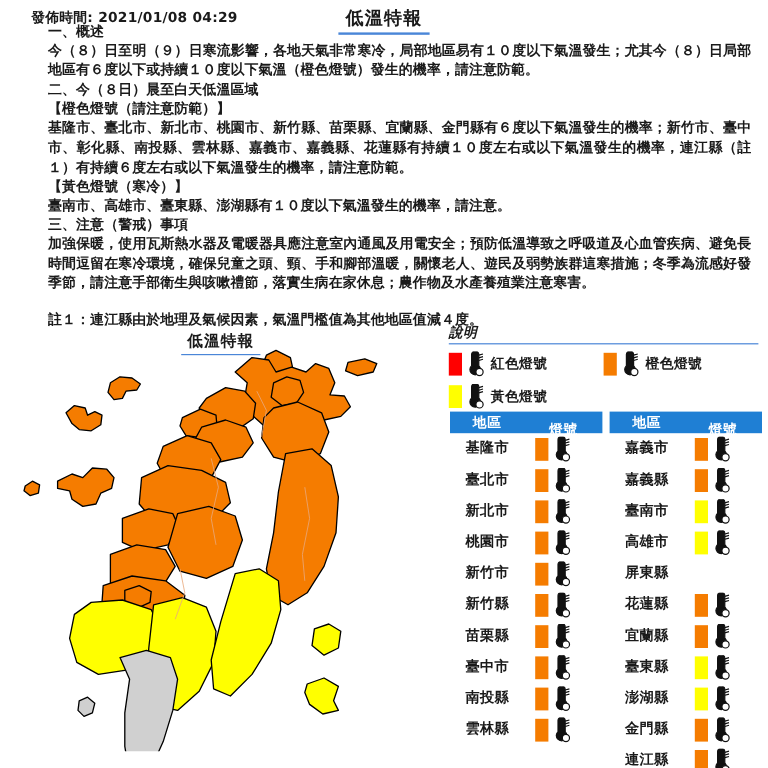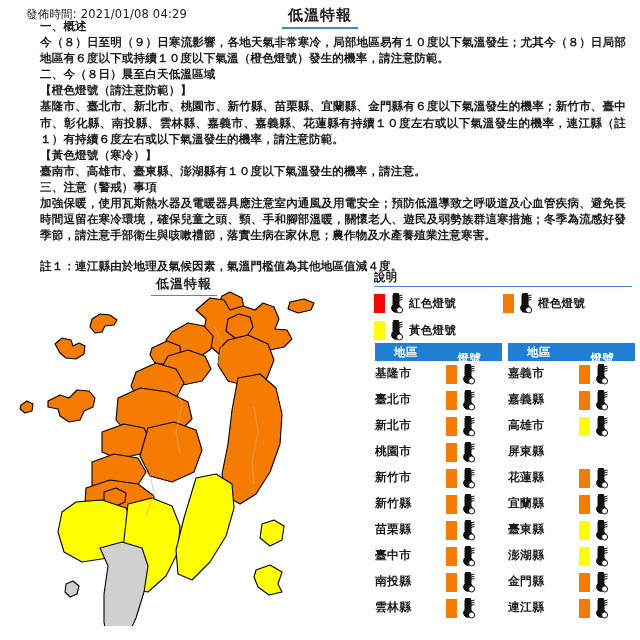--- a/index.html
+++ b/index.html
@@ -17,21 +17,21 @@
     color: #1a1a1a;
     -webkit-font-smoothing: antialiased;
   }
 
   
   #issue-time {
     position: absolute;
     left: 26px;
     top: 7px;
     font-size: 11.5px;
-    font-weight: normal;
+    font-weight: bold;
     letter-spacing: 0.2px;
     white-space: nowrap;
     text-align: center;
   }
   #main-title {
     position: absolute;
     left: 0;
     top: 6px;
     width: 640px;
     text-align: center;
@@ -103,20 +103,21 @@
     left: 374px;
     top: 270px;
     width: 258px;
   }
   #legend-title {
     font-size: 11.5px;
     font-weight: bold;
     padding-bottom: 1px;
     border-bottom: 1.8px solid #4a86d8;
     letter-spacing: 0.3px;
+    font-style: italic;
   }
   .legend-row {
     display: flex;
     margin-top: 6px;
   }
   .legend-item {
     display: flex;
     align-items: center;
     width: 129px;
     text-align: right;
@@ -157,21 +158,21 @@
   .rt-head .c-area  { width: 62px; text-align: center; }
   .rt-head .c-light { width: 65px; text-align: center; margin-top: 12px; }
 
   .rt-row {
     height: 26px;
     display: flex;
     align-items: center;
   }
   .rt-row .c-area {
     width: 62px;
-    text-align: left;
+    text-align: center;
     font-size: 11.8px;
     font-weight: bold;
     letter-spacing: 0.3px;
     white-space: nowrap;
   }
   .rt-row .c-light {
     width: 65px;
     display: flex;
     align-items: center;
     padding-left: 9px;
@@ -460,20 +461,32 @@
           <div class="sw" style="background: rgb(245, 124, 0);"></div>
           <svg class="thermo" width="19" height="21" viewBox="0 0 19 21">
             <path d="M7 2.5 a3 3 0 0 1 6 0 v9.2 a4.4 4.4 0 1 1 -6 0 z" fill="#111" stroke="#111" stroke-width="1"></path>
             <circle cx="10" cy="15.6" r="3.2" fill="#111"></circle>
             <circle cx="13.6" cy="17" r="3" fill="#fff" stroke="#111" stroke-width="1"></circle>
             <path d="M13 3 l3.5 -1 M13 5.2 l3.5 -1 M13 7.4 l3.5 -1" stroke="#111" stroke-width="1" fill="none"></path>
           </svg>
         </div>
       </div>
       <div class="rt-row">
+        <div class="c-area">臺南市</div>
+        <div class="c-light">
+          <div class="sw" style="background: rgb(255, 255, 0);"></div>
+          <svg class="thermo" width="19" height="21" viewBox="0 0 19 21">
+            <path d="M7 2.5 a3 3 0 0 1 6 0 v9.2 a4.4 4.4 0 1 1 -6 0 z" fill="#111" stroke="#111" stroke-width="1"></path>
+            <circle cx="10" cy="15.6" r="3.2" fill="#111"></circle>
+            <circle cx="13.6" cy="17" r="3" fill="#fff" stroke="#111" stroke-width="1"></circle>
+            <path d="M13 3 l3.5 -1 M13 5.2 l3.5 -1 M13 7.4 l3.5 -1" stroke="#111" stroke-width="1" fill="none"></path>
+          </svg>
+        </div>
+      </div>
+      <div class="rt-row">
         <div class="c-area">高雄市</div>
         <div class="c-light">
           <div class="sw" style="background: rgb(255, 255, 0);"></div>
           <svg class="thermo" width="19" height="21" viewBox="0 0 19 21">
             <path d="M7 2.5 a3 3 0 0 1 6 0 v9.2 a4.4 4.4 0 1 1 -6 0 z" fill="#111" stroke="#111" stroke-width="1"></path>
             <circle cx="10" cy="15.6" r="3.2" fill="#111"></circle>
             <circle cx="13.6" cy="17" r="3" fill="#fff" stroke="#111" stroke-width="1"></circle>
             <path d="M13 3 l3.5 -1 M13 5.2 l3.5 -1 M13 7.4 l3.5 -1" stroke="#111" stroke-width="1" fill="none"></path>
           </svg>
         </div>

